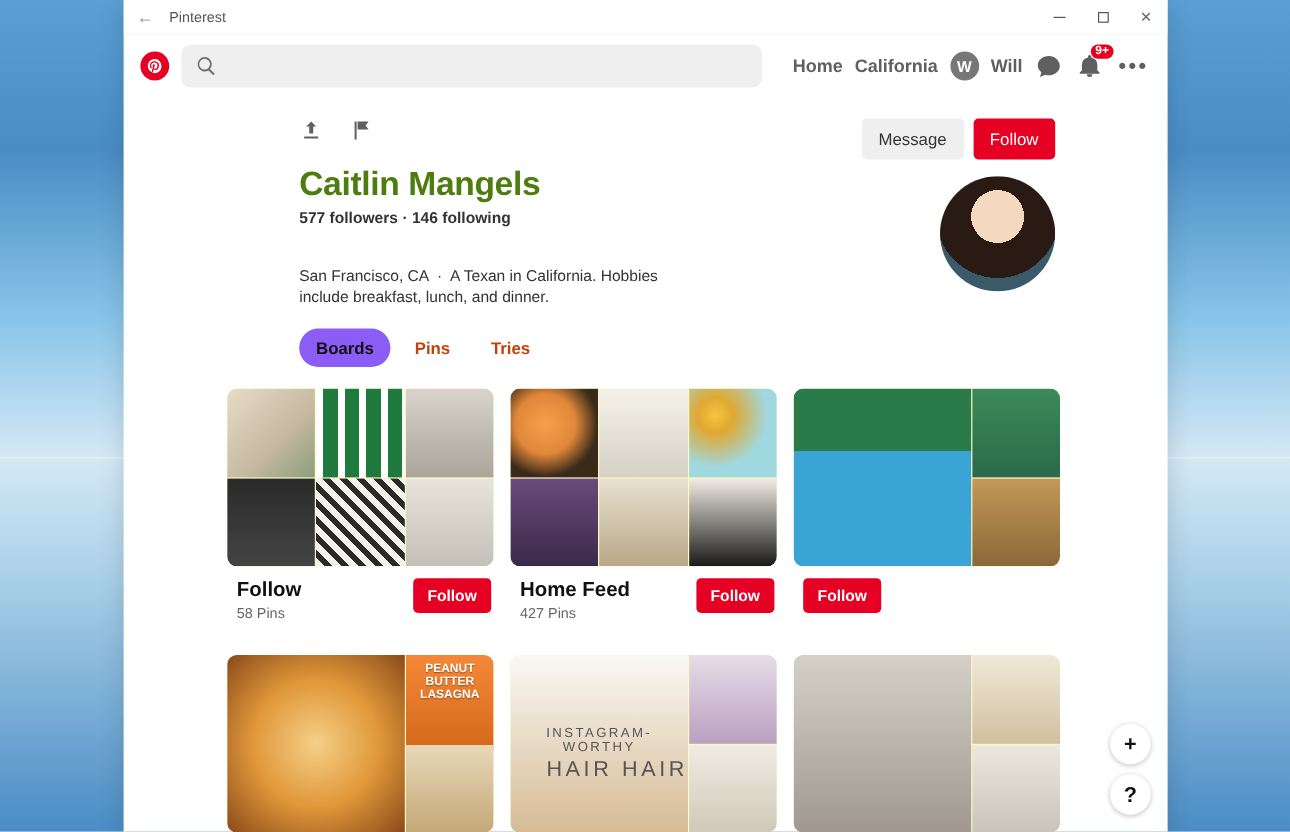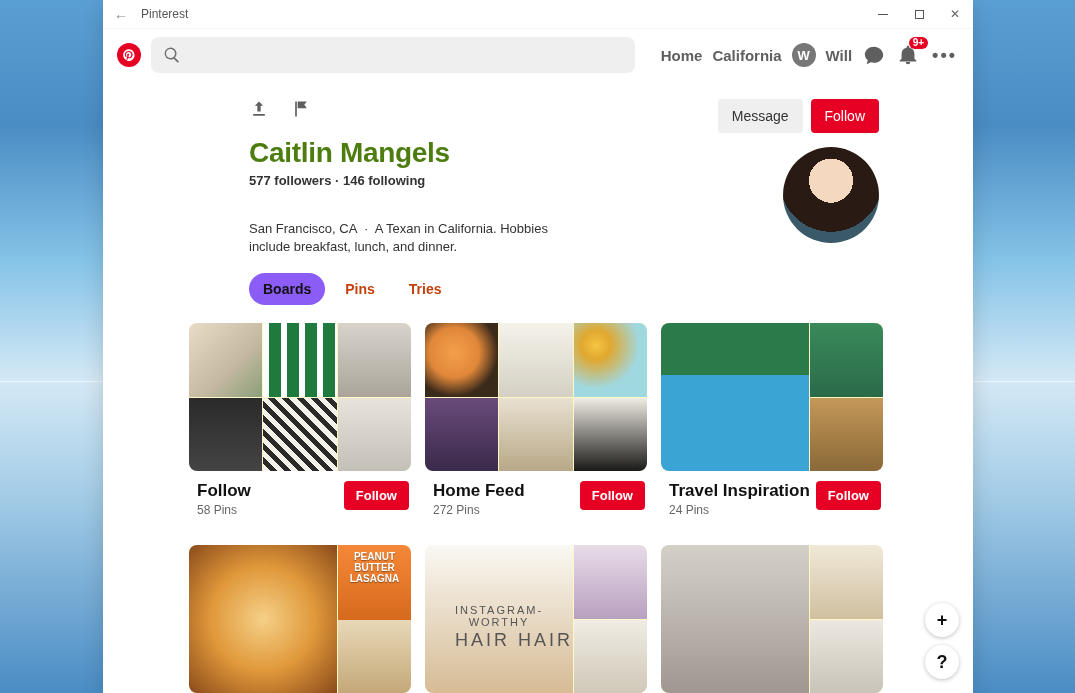--- a/index.html
+++ b/index.html
@@ -291,37 +291,33 @@
           <div class="bi tmb-home1"></div>
           <div class="bi tmb-home2"></div>
           <div class="bi tmb-home3"></div>
           <div class="bi tmb-home4"></div>
           <div class="bi tmb-home5"></div>
           <div class="bi tmb-home6"></div>
         </div>
         <div class="board-footer">
           <div>
             <p class="board-title">Home Feed</p>
-            <p class="board-pins">272 Pins</p>
+            <p class="board-pins">427 Pins</p>
           </div>
           <button class="btn-follow">Follow</button>
         </div>
       </div>
 
       <div class="board">
         <div class="board-images big-left">
           <div class="bi bi1 tmb-travel1"></div>
           <div class="bi tmb-travel2"></div>
           <div class="bi tmb-travel4"></div>
         </div>
         <div class="board-footer">
-          <div>
-            <p class="board-title">Travel Inspiration</p>
-            <p class="board-pins">24 Pins</p>
-          </div>
           <button class="btn-follow">Follow</button>
         </div>
       </div>
 
       <div class="board">
         <div class="board-images big-left">
           <div class="bi bi1 tmb-food1"></div>
           <div class="bi tmb-food2 pb-label">
             <span>PEANUT BUTTER</span><br>
             <span>LASAGNA</span>

